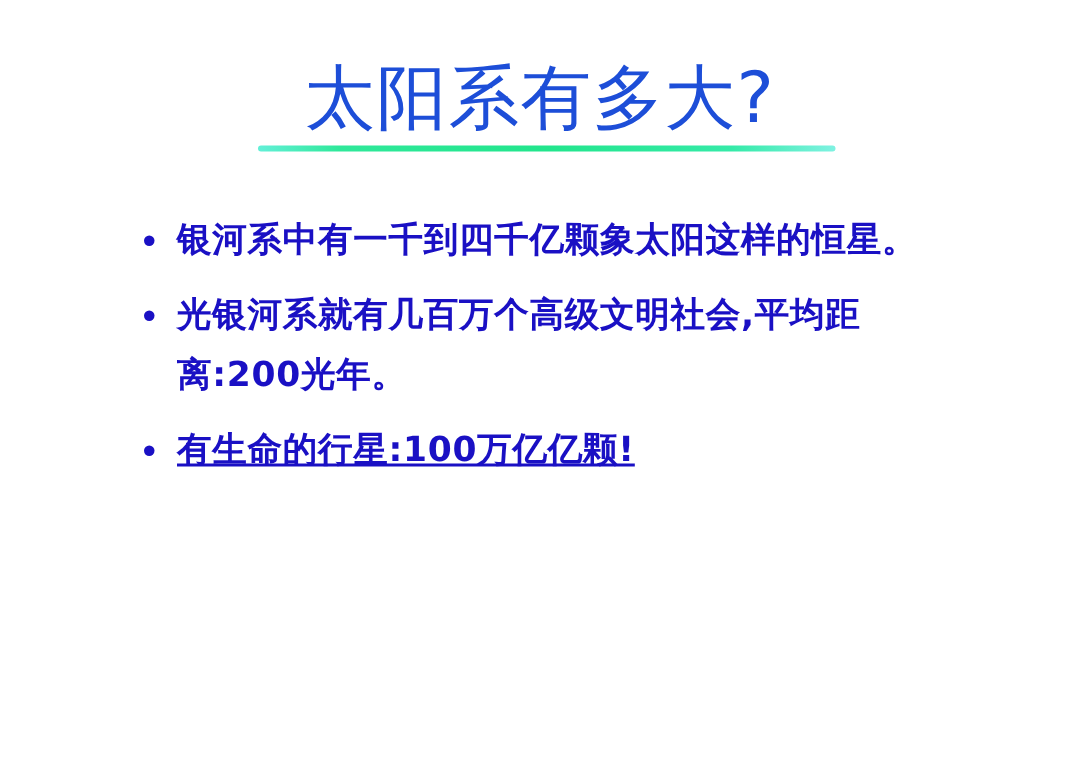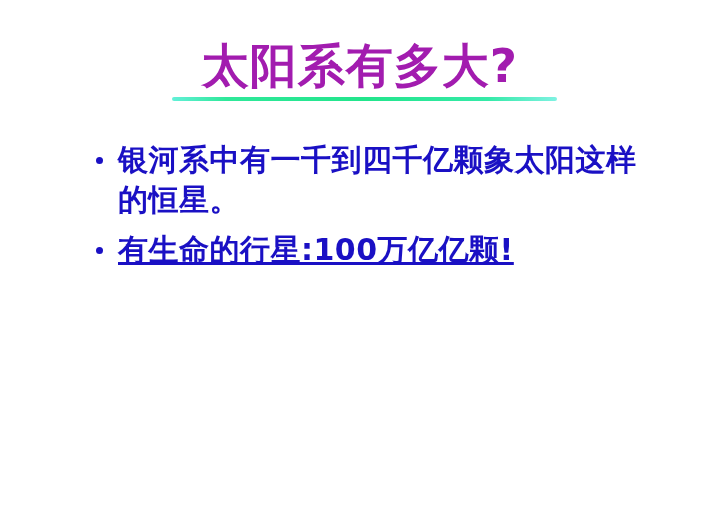--- a/index.html
+++ b/index.html
@@ -24,22 +24,22 @@
     left: 0;
     top: 40px;
     width: 720px;
     text-align: center;
   }
 
   #slide-title {
     display: inline-block;
     font-size: 47px;
     line-height: 52px;
-    font-weight: 700;
-    color: #a21caf;
+    font-weight: 400;
+    color: #1d4ed8;
     letter-spacing: 1px;
     white-space: nowrap;
   }
 
   #title-underline {
     position: absolute;
     left: 172px;
     top: 97px;
     width: 385px;
     height: 4px;
@@ -60,21 +60,21 @@
     width: 560px;
     margin: 0;
     padding: 0;
     list-style: none;
   }
 
   .bullet-item {
     position: relative;
     padding-left: 26px;
     margin-bottom: 10px;
-    font-size: 30px;
+    font-size: 23px;
     line-height: 40px;
     font-weight: 700;
     color: #1a10c4;
     letter-spacing: 0.5px;
   }
 
   .bullet-item:last-child {
     margin-bottom: 0;
     text-decoration: underline;
   }
@@ -105,20 +105,24 @@
   <div id="title-underline"></div>
 
   <ul id="body-list">
 
     <li class="bullet-item">
       <span class="bullet-dot"></span>
       <span class="bullet-text">银河系中有一千到四千亿颗象太阳这样的恒星。</span>
     </li>
 
 
+    <li class="bullet-item">
+      <span class="bullet-dot"></span>
+      <span class="bullet-text">光银河系就有几百万个高级文明社会,平均距离:200光年。</span>
+    </li>
 
     <li class="bullet-item">
       <span class="bullet-dot"></span>
       <span class="bullet-text">有生命的行星:100万亿亿颗!</span>
     </li>
 
   </ul>
 
 </div>
 

